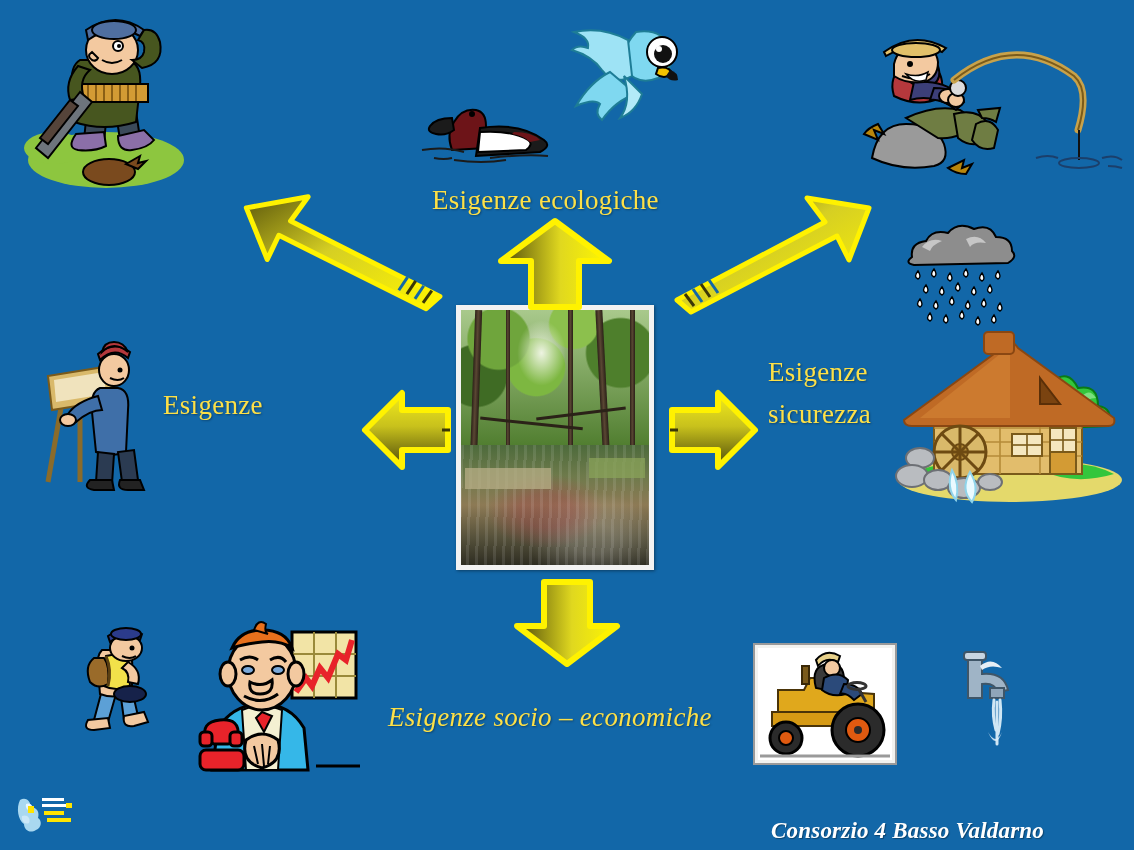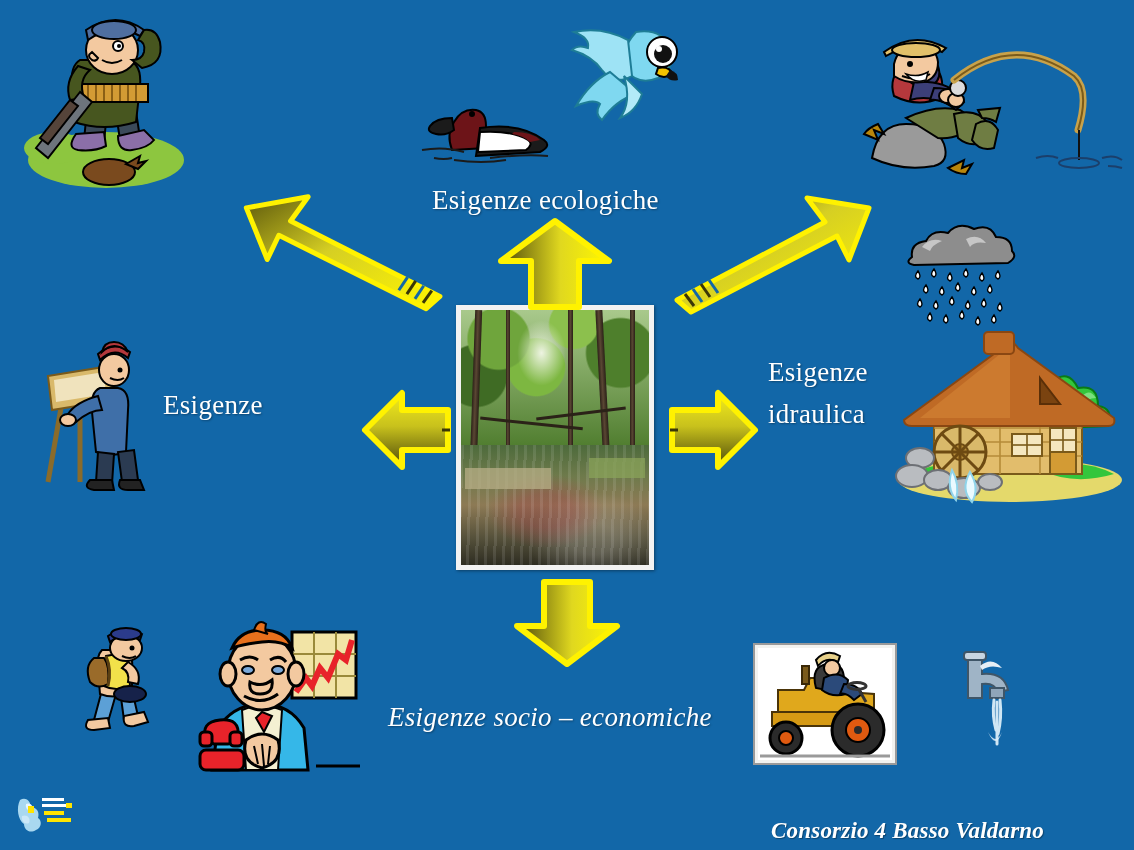--- a/index.html
+++ b/index.html
@@ -6,21 +6,21 @@
   body{
     width:1134px;height:850px;overflow:hidden;
     background:#1267a8;
     font-family:"Liberation Sans",sans-serif;
     position:relative;
   }
   .slide{position:absolute;inset:0;}
 
   
   .label{
-    position:absolute;color:#ffffff;
+    position:absolute;color:#fde047;
     font-family:"Liberation Serif",serif;
     font-size:27px;letter-spacing:.3px;
     text-shadow:1px 1px 2px rgba(0,0,0,.35);
     white-space:nowrap;line-height:1.55;
   }
   #lbl-eco{left:432px;top:180px;}
   #lbl-paes{left:163px;top:385px;white-space:normal;width:200px;text-align:left;}
   #lbl-sic{left:768px;top:352px;white-space:normal;width:130px;text-align:left;}
   #lbl-socio{left:388px;top:697px;font-style:italic;}
 
@@ -179,21 +179,21 @@
   </div>
 
   <div class="label" id="lbl-eco">Esigenze ecologiche</div>
 
   <div class="label" id="lbl-paes">
     <div>Esigenze</div>
   </div>
 
   <div class="label" id="lbl-sic">
     <div>Esigenze</div>
-    <div>idraulica</div>
+    <div>sicurezza</div>
   </div>
 
   <div class="label" id="lbl-socio">Esigenze socio – economiche</div>
 
   <div class="footer-text">Consorzio 4 Basso Valdarno</div>
 
   <div id="logo">
     <svg width="66" height="48" viewBox="0 0 66 48">
       <path d="M4 10 C10 6 16 12 14 18 C20 16 24 22 22 28 C26 30 26 38 20 40
                C14 44 8 40 8 34 C2 30 0 18 4 10 Z" fill="#a9d8f0"></path>

